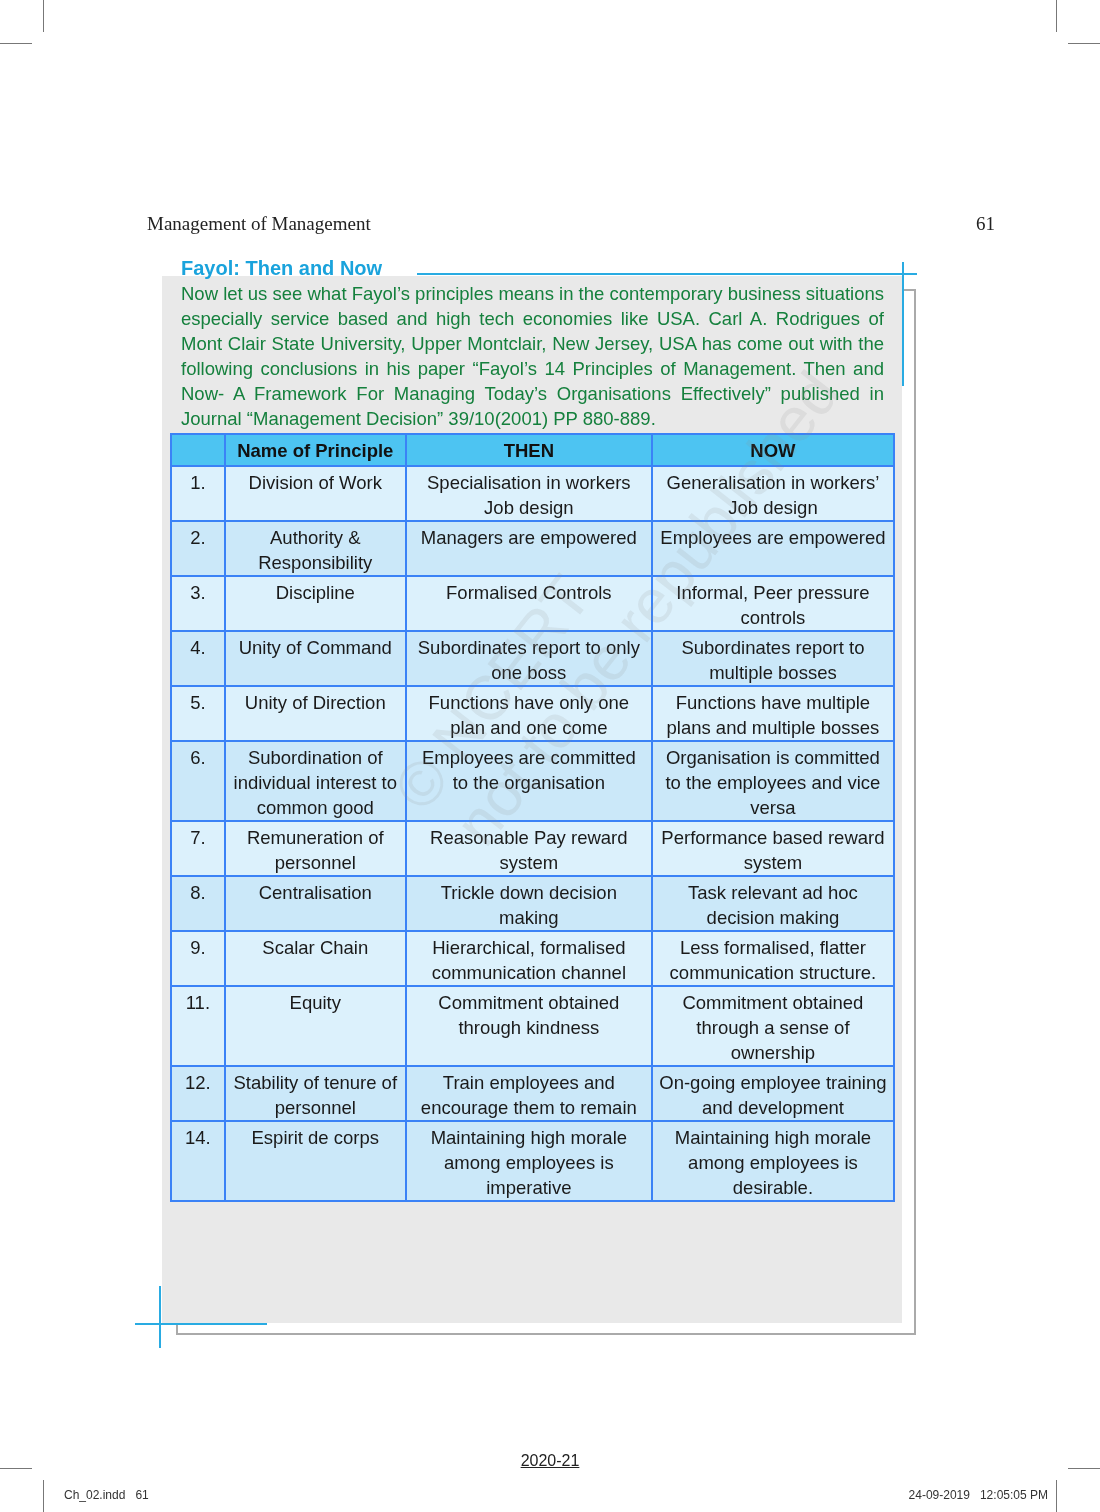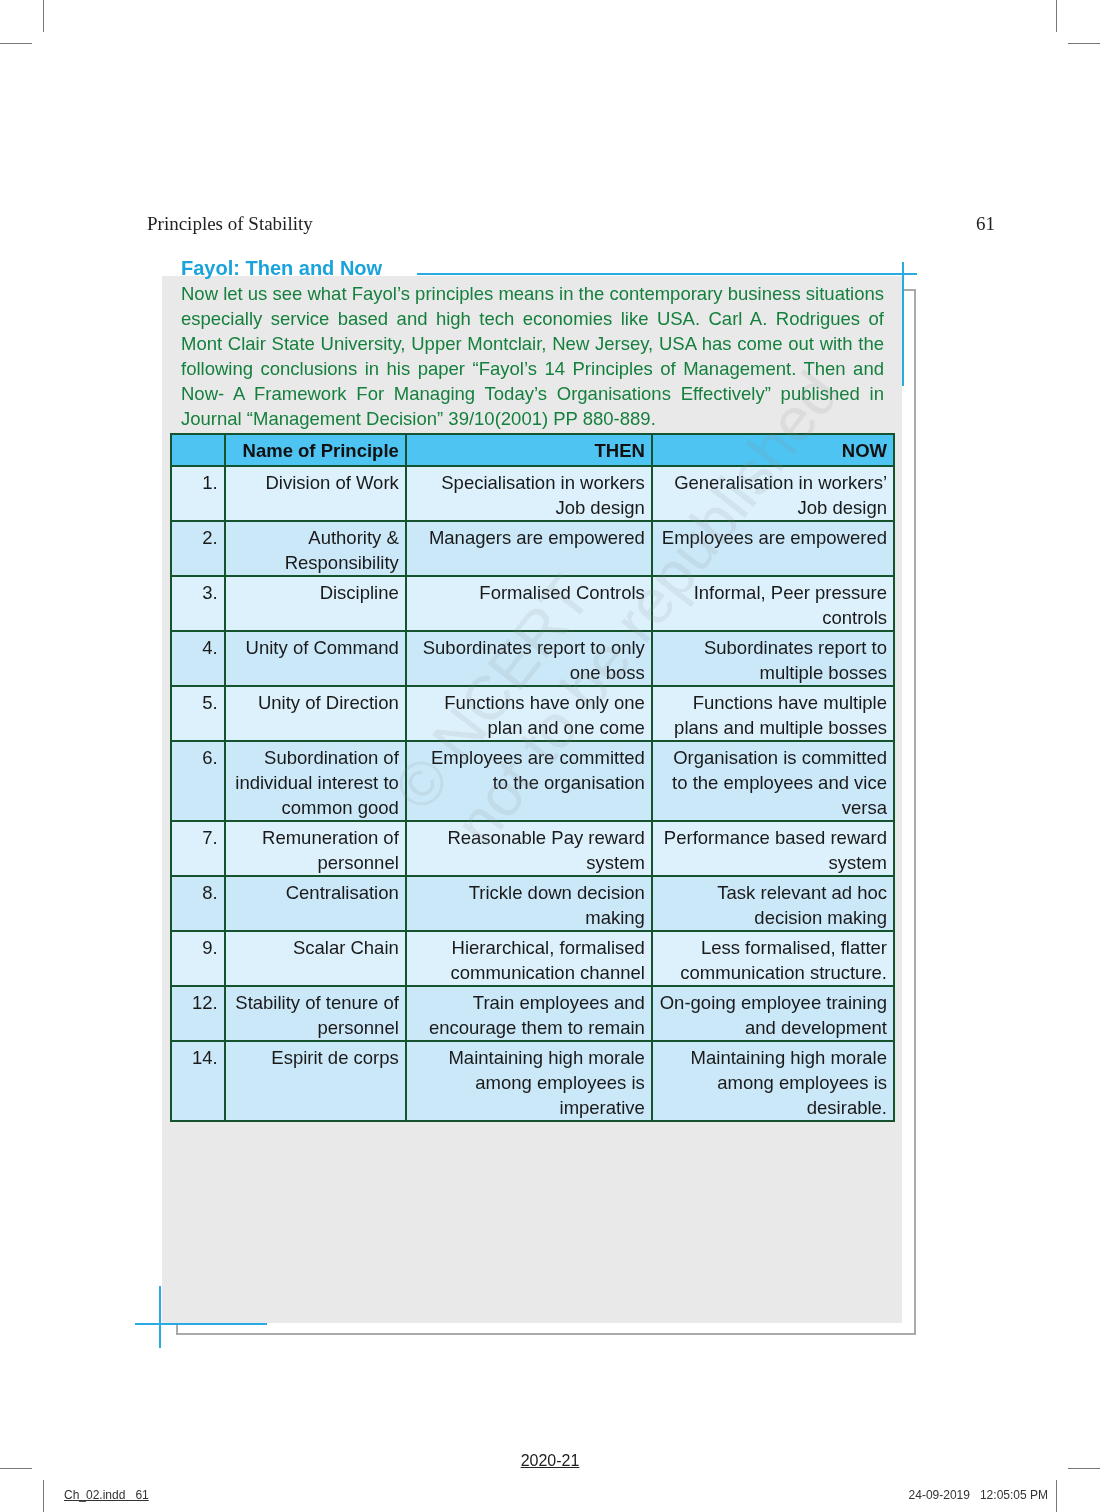--- a/index.html
+++ b/index.html
@@ -9,21 +9,21 @@
   .page-num { position: absolute; left: 976px; top: 213px; font-family: "Liberation Serif", serif; font-size: 19px; color: #222; }
 
   .box-shadow-frame { position: absolute; left: 176px; top: 289px; width: 740px; height: 1046px; border-right: 2px solid #aaa; border-bottom: 2px solid #aaa; border-top: 2px solid #aaa; border-left: 2px solid #aaa; box-sizing: border-box; }
   .box { position: absolute; left: 162px; top: 276px; width: 740px; height: 1047px; background: #e9e9e9; }
   .box-title { position: absolute; left: 181px; top: 257px; font-size: 20px; font-weight: bold; color: #1aa3dc; background: transparent; }
   .cyan-line { position: absolute; background: #29abe2; }
 
   .intro { position: absolute; left: 181px; top: 281px; width: 703px; font-size: 18.5px; line-height: 25px; text-align: justify; color: #15803d; }
 
   table.fayol { position: absolute; left: 170px; top: 433px; width: 725px; border-collapse: collapse; font-size: 18.5px; line-height: 25px; }
-  table.fayol th, table.fayol td { border: 2px solid #14532d; vertical-align: top; padding: 3px 6px 0 6px; text-align: right; }
+  table.fayol th, table.fayol td { border: 2px solid #3b82f6; vertical-align: top; padding: 3px 6px 0 6px; text-align: center; }
   table.fayol th { background: #4dc4f2; font-weight: bold; height: 27px; padding-top: 3px; color: #111; }
   table.fayol tr.odd td { background: #dcf1fc; }
   table.fayol tr.even td { background: #cbe8f9; }
   table.fayol td.num { width: 40px; }
   table.fayol td.name { width: 168px; }
   table.fayol td.then { width: 234px; }
   table.fayol td.now { width: 230px; }
 
   .watermark { position: absolute; left: 380px; top: 780px; font-size: 62px; color: rgba(140,140,140,0.14); transform: rotate(-52deg); transform-origin: left top; white-space: nowrap; pointer-events: none; line-height: 70px; }
   .year { position: absolute; left: 0; width: 1100px; top: 1452px; text-align: center; font-size: 16px; color: #222; text-decoration: underline; }
@@ -35,21 +35,21 @@
 
 <div class="crop" style="left:43px;top:0;width:1px;height:32px;"></div>
 <div class="crop" style="left:0;top:43px;width:32px;height:1px;"></div>
 <div class="crop" style="left:1056px;top:0;width:1px;height:32px;"></div>
 <div class="crop" style="left:1068px;top:43px;width:32px;height:1px;"></div>
 <div class="crop" style="left:0;top:1468px;width:32px;height:1px;"></div>
 <div class="crop" style="left:43px;top:1480px;width:1px;height:32px;"></div>
 <div class="crop" style="left:1068px;top:1468px;width:32px;height:1px;"></div>
 <div class="crop" style="left:1056px;top:1480px;width:1px;height:32px;"></div>
 
-<div class="running-head">Principles of Stability</div>
+<div class="running-head">Management of Management</div>
 <div class="page-num">61</div>
 
 <div class="box-shadow-frame"></div>
 <div class="box"></div>
 
 <div class="cyan-line" style="left:417px;top:273px;width:500px;height:2px;"></div>
 <div class="cyan-line" style="left:902px;top:262px;width:2px;height:124px;"></div>
 <div class="cyan-line" style="left:159px;top:1286px;width:2px;height:62px;"></div>
 <div class="cyan-line" style="left:135px;top:1323px;width:132px;height:2px;"></div>
 
@@ -113,20 +113,26 @@
         <td class="name">Centralisation</td>
         <td class="then">Trickle down decision making</td>
         <td class="now">Task relevant ad hoc decision making</td>
       </tr>
       <tr class="odd">
         <td class="num">9.</td>
         <td class="name">Scalar Chain</td>
         <td class="then">Hierarchical, formalised communication channel</td>
         <td class="now">Less formalised, flatter communication structure.</td>
       </tr>
+      <tr class="odd">
+        <td class="num">11.</td>
+        <td class="name">Equity</td>
+        <td class="then">Commitment obtained through kindness</td>
+        <td class="now">Commitment obtained through a sense of ownership</td>
+      </tr>
       <tr class="even">
         <td class="num">12.</td>
         <td class="name">Stability of tenure of personnel</td>
         <td class="then">Train employees and encourage them to remain</td>
         <td class="now">On-going employee training and development</td>
       </tr>
       <tr class="even">
         <td class="num">14.</td>
         <td class="name">Espirit de corps</td>
         <td class="then">Maintaining high morale among employees is imperative</td>
@@ -134,14 +140,14 @@
       </tr>
     </tbody>
 </table>
 
 <div class="watermark">
   <div>© NCERT</div>
   <div style="margin-left:10px;">not to be republished</div>
 </div>
 
 <div class="year">2020-21</div>
-<div class="slug-left" style="white-space:pre;text-decoration:underline;">Ch_02.indd   61</div>
+<div class="slug-left" style="white-space:pre;">Ch_02.indd   61</div>
 <div class="slug-right" style="white-space:pre;">24-09-2019   12:05:05 PM</div>
 
 </body></html>

